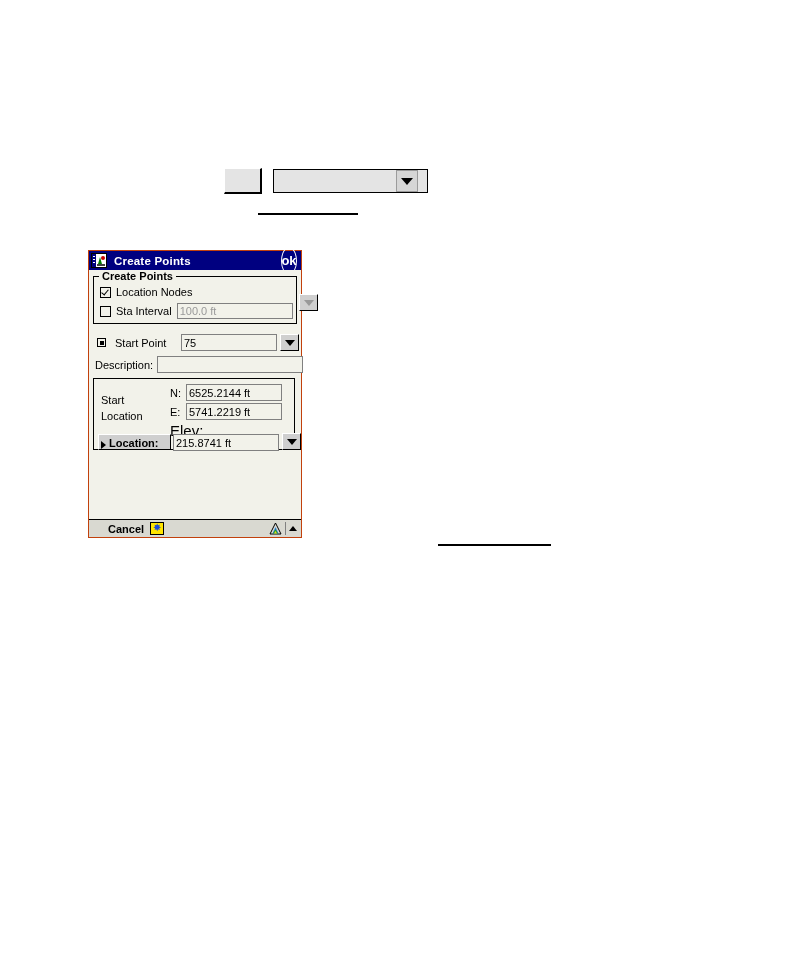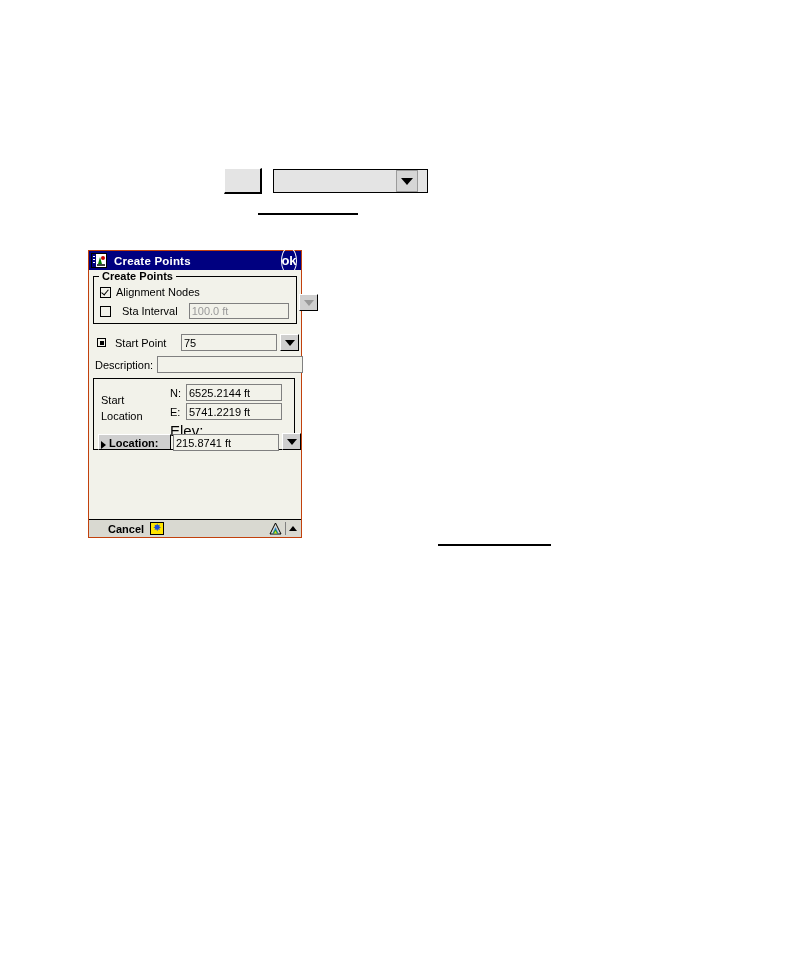--- a/index.html
+++ b/index.html
@@ -184,21 +184,21 @@
     left: 6px; top: 9px;
     display: flex;
     align-items: center;
     gap: 5px;
   }
   #row-sta {
     position: absolute;
     left: 6px; top: 26px;
     display: flex;
     align-items: center;
-    gap: 11px;
+    gap: 5px;
   }
   .lbl { font-size: 11px; white-space: nowrap; }
 
   .txtfield {
     background: #f2f2ea;
     border: 1px solid #808080;
     box-sizing: border-box;
     height: 16px;
     font-size: 11px;
     display: flex;
@@ -222,21 +222,21 @@
     flex: 0 0 auto;
   }
   .ddbtn .tri {
     width: 0; height: 0;
     border-left: 5px solid transparent;
     border-right: 5px solid transparent;
     border-top: 6px solid #000000;
   }
   .ddbtn.disabled .tri { border-top-color: #999999; }
 
-  #sta-input { width: 100px; }
+  #sta-input { width: 116px; }
 
   #dd-sta {
     position: absolute;
     left: 210px;
     top: 24px;
     width: 19px;
   }
 
   
   #row-startpoint {
@@ -441,21 +441,21 @@
     <span id="ok-button">ok</span>
   </div>
 
   <div id="client">
 
     <div id="group-create-points">
       <span id="group-create-points-legend">Create Points</span>
 
       <div id="row-alignment">
         <span class="chk checked"></span>
-        <span class="lbl">Alignment Nodes</span>
+        <span class="lbl">Location Nodes</span>
       </div>
 
       <div id="row-sta">
         <span class="chk"></span>
         <span class="lbl">Sta Interval</span>
         <span class="txtfield disabled" id="sta-input">100.0 ft</span>
       </div>
     </div>
 
     <div class="ddbtn disabled" id="dd-sta">

